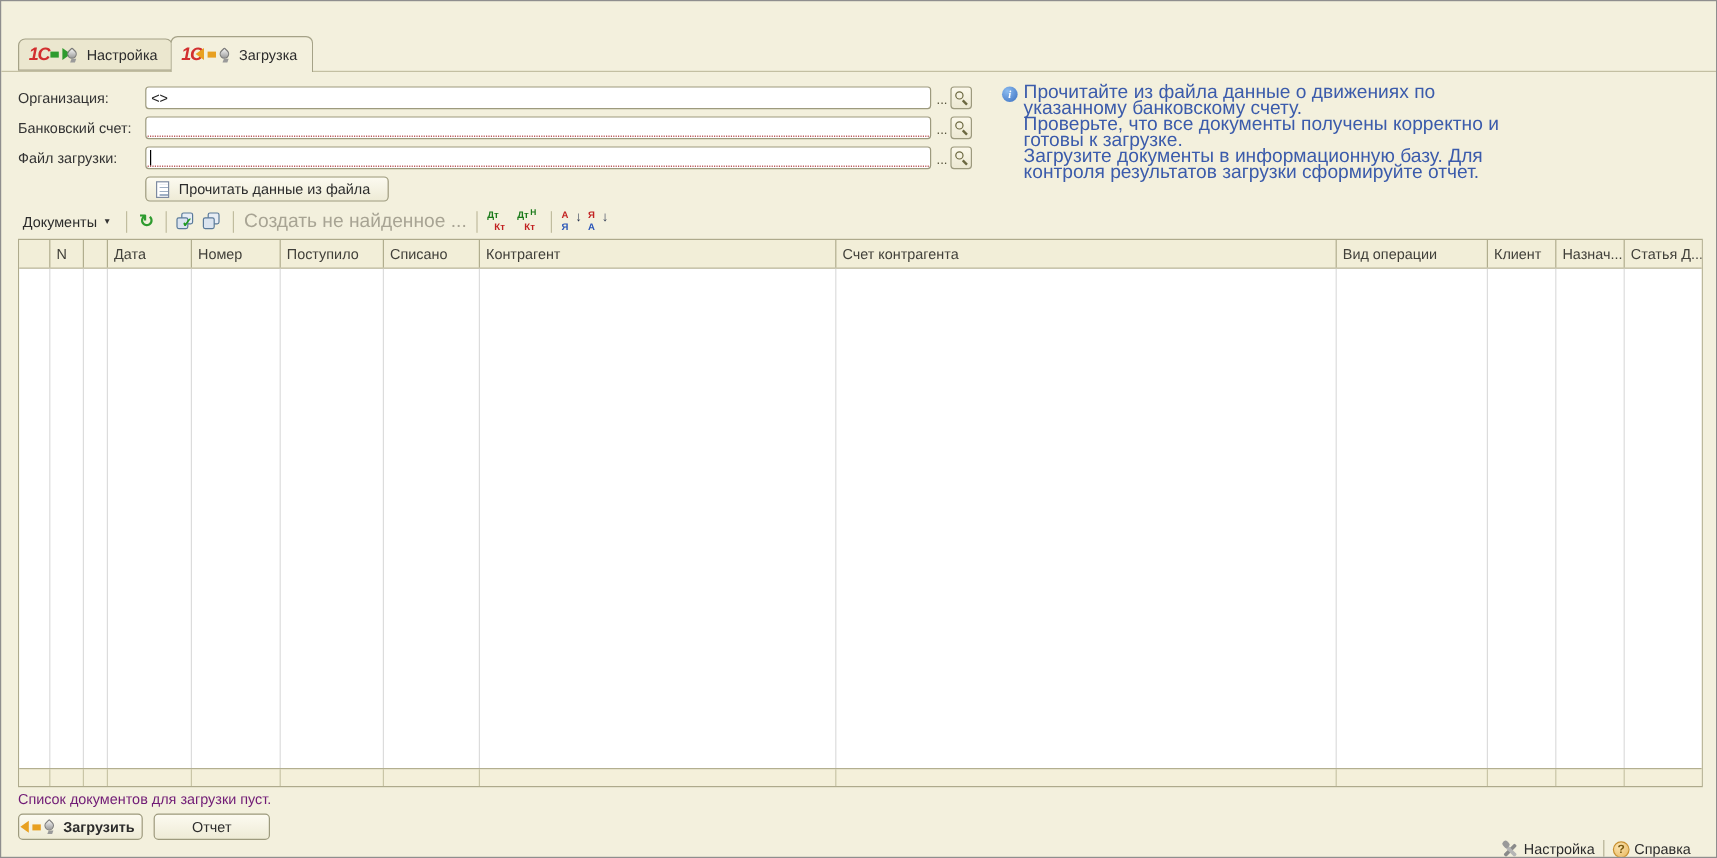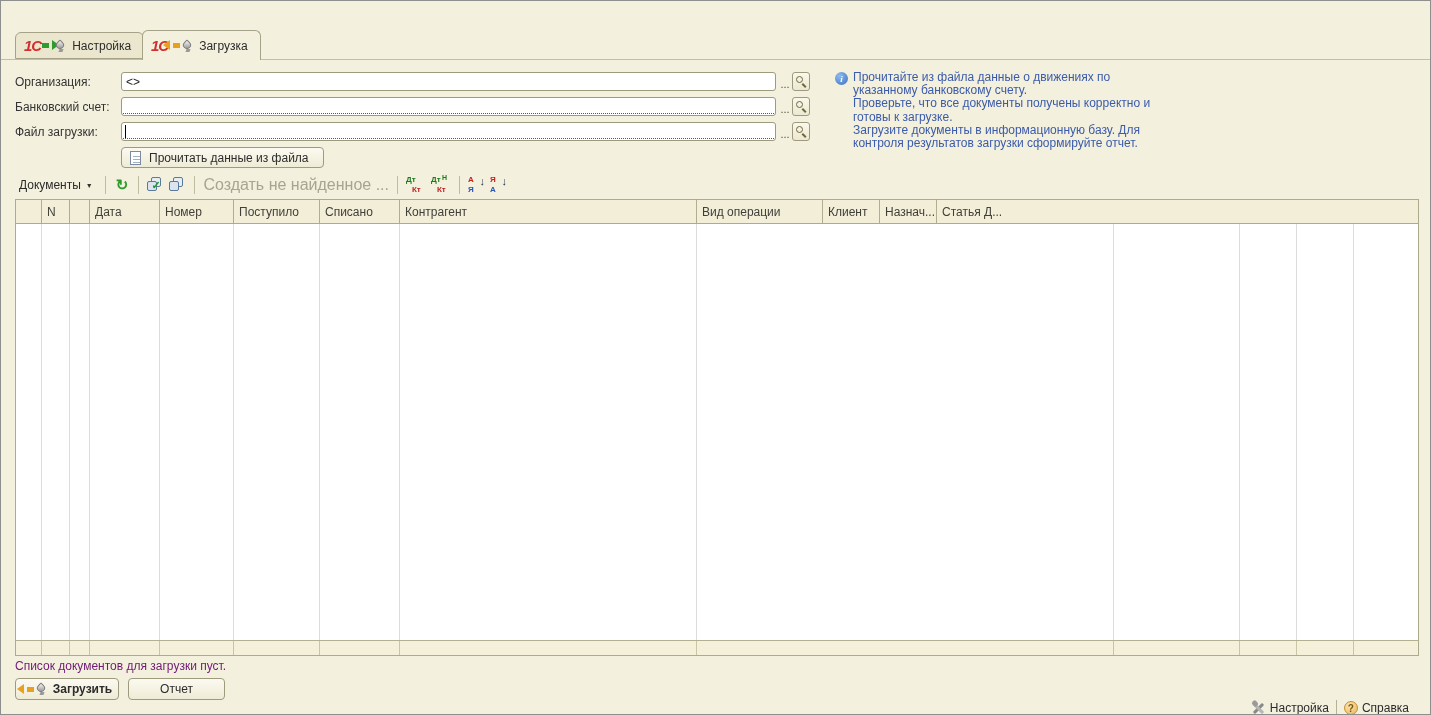--- a/index.html
+++ b/index.html
@@ -56,21 +56,21 @@
   .read-btn { position:absolute; left:120px; top:146px; height:21px; padding:0 14px 0 8px;
     background:linear-gradient(#fcfaf0,#eeebd6); border:1px solid #9d9a7e; border-radius:4px;
     display:flex; align-items:center; gap:8px; font-size:12px; color:#2c2c2c; cursor:default; }
   .doc-icon { width:11px; height:14px; background:#fff; border:1px solid #7d8aa0;
     background-image:repeating-linear-gradient(#fff 0 2px, #9fb0c5 2px 3px); background-size:7px 100%; background-repeat:no-repeat; background-position:2px 2px; }
 
   
   .info-icon { position:absolute; left:834px; top:71px; width:13px; height:13px; border-radius:50%;
     background:radial-gradient(circle at 35% 30%, #8cbcf0, #3a6fc0); color:#fff; font-size:9px; font-weight:bold; font-style:italic;
     display:flex; align-items:center; justify-content:center; font-family:"Liberation Serif", serif; }
-  .help-text { position:absolute; left:852px; top:70px; width:430px; font-size:12px; line-height:13.2px;
+  .help-text { position:absolute; left:852px; top:70px; width:430px; font-size:16px; line-height:13.2px;
     color:#3b5bab; white-space:pre-line; }
 
   
   .toolbar { position:absolute; left:14px; top:172px; height:24px; display:flex; align-items:center; gap:5px; }
   .tb-sep { width:1px; height:18px; background:#c0bc9e; margin:0 3px; }
   .tb-btn { display:flex; align-items:center; gap:5px; font-size:12px; color:#2b2b2b; padding:2px 4px; cursor:default; }
   .tb-caret { font-size:7px; color:#333; }
   .refresh { font-size:15px; font-weight:bold; color:#2e9b2e; line-height:16px; padding:0 2px; cursor:default; }
   .stack-icon { position:relative; width:17px; height:16px; cursor:default; }
   .st-back { position:absolute; left:4px; top:0; width:10px; height:10px; background:#e7edf5; border:1px solid #5a7a9a; border-radius:2px; }
@@ -246,20 +246,21 @@
   <div class="table">
     <div class="thead">
       <div class="th c0"></div>
       <div class="th c1">N</div>
       <div class="th c2"></div>
       <div class="th c3">Дата</div>
       <div class="th c4">Номер</div>
       <div class="th c5">Поступило</div>
       <div class="th c6">Списано</div>
       <div class="th c7">Контрагент</div>
+      <div class="th c8">Счет контрагента</div>
       <div class="th c9">Вид операции</div>
       <div class="th c10">Клиент</div>
       <div class="th c11">Назнач...</div>
       <div class="th c12">Статья Д...</div>
     </div>
     <div class="tbody">
       <div class="bc c0"></div>
       <div class="bc c1"></div>
       <div class="bc c2"></div>
       <div class="bc c3"></div>

